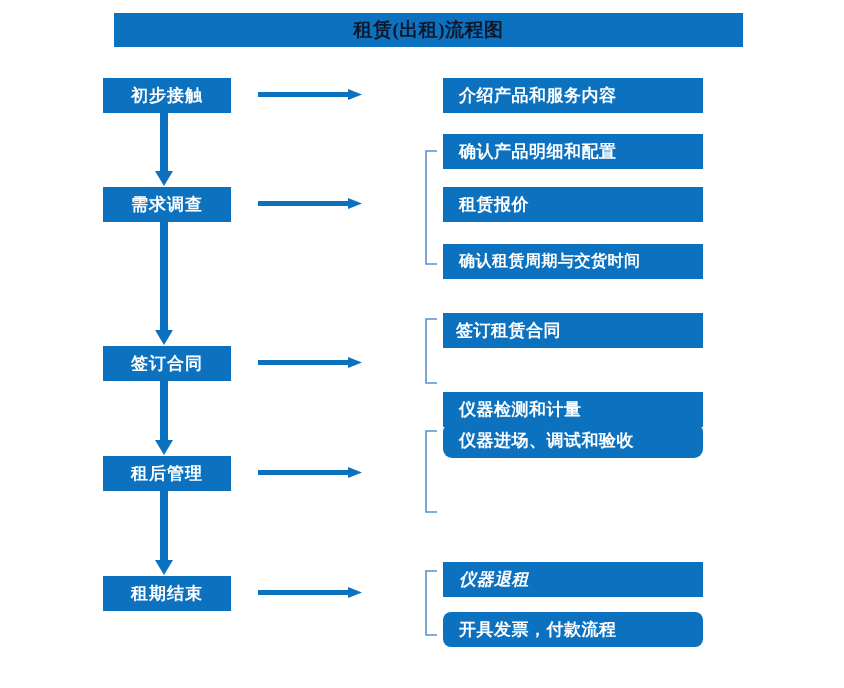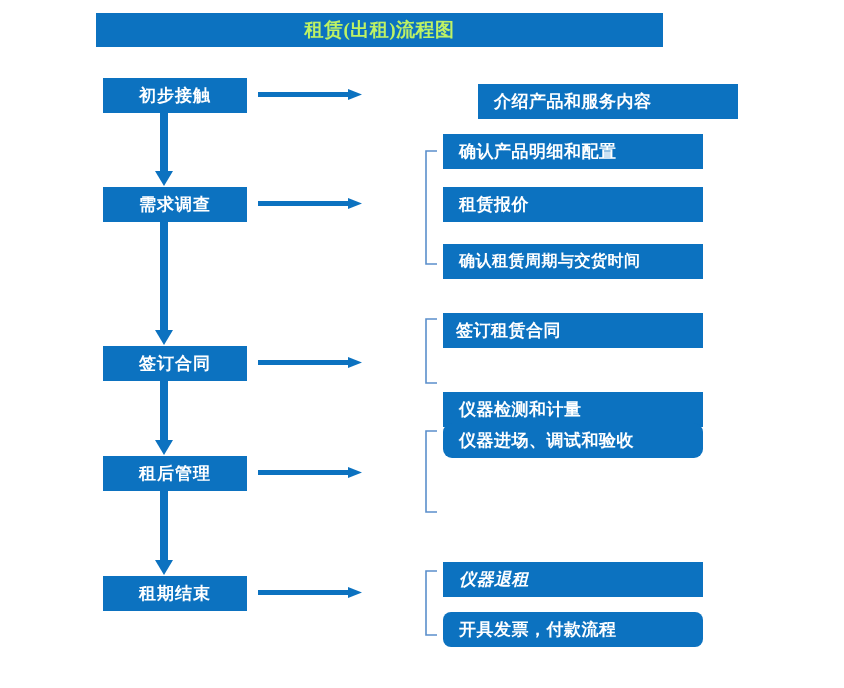--- a/index.html
+++ b/index.html
@@ -15,38 +15,38 @@
   }
   #canvas {
     position: relative;
     width: 844px;
     height: 688px;
   }
 
   
   .title-bar {
     position: absolute;
-    left: 96px;
+    left: 114px;
     top: 13px;
-    width: 567px;
+    width: 629px;
     height: 34px;
     background: #0C72C0;
-    color: #bef264;
+    color: #0f172a;
     font-size: 19px;
     font-weight: bold;
     display: flex;
     align-items: center;
     justify-content: center;
     letter-spacing: 0.5px;
   }
 
   
   .stage-box {
     position: absolute;
-    width: 144px;
+    width: 128px;
     height: 35px;
     background: #0C72C0;
     color: #ffffff;
     font-size: 17px;
     font-weight: bold;
     display: flex;
     align-items: center;
     justify-content: center;
     letter-spacing: 1px;
   }
@@ -185,21 +185,21 @@
       <path d="M13,1 L2,1 L2,82 L13,82" fill="none" stroke="#5B8FCB" stroke-width="1.6"></path>
     </svg>
   </div>
 
   <div class="bracket" style="left:424px; top:570px; height:66px;">
     <svg width="14" height="66" viewBox="0 0 14 66">
       <path d="M13,1 L2,1 L2,65 L13,65" fill="none" stroke="#5B8FCB" stroke-width="1.6"></path>
     </svg>
   </div>
 
-  <div class="detail-box" style="top:84px;margin-left:35px;">介绍产品和服务内容</div>
+  <div class="detail-box" style="top:78px;">介绍产品和服务内容</div>
   <div class="detail-box" style="top:134px;">确认产品明细和配置</div>
   <div class="detail-box" style="top:187px;">租赁报价</div>
   <div class="detail-box wide" style="top:244px;">确认租赁周期与交货时间</div>
   <div class="detail-box" style="top:313px;padding-left:13px;">签订租赁合同</div>
   <div class="detail-box" style="top:372px;margin-top:20px;">仪器检测和计量</div>
   <div class="detail-box" style="top:423px;border-radius:9px;">仪器进场、调试和验收</div>
   <div class="detail-box" style="top:562px;font-style:italic;">仪器退租</div>
   <div class="detail-box" style="top:612px;border-radius:8px;">开具发票，付款流程</div>
 
 </div>

